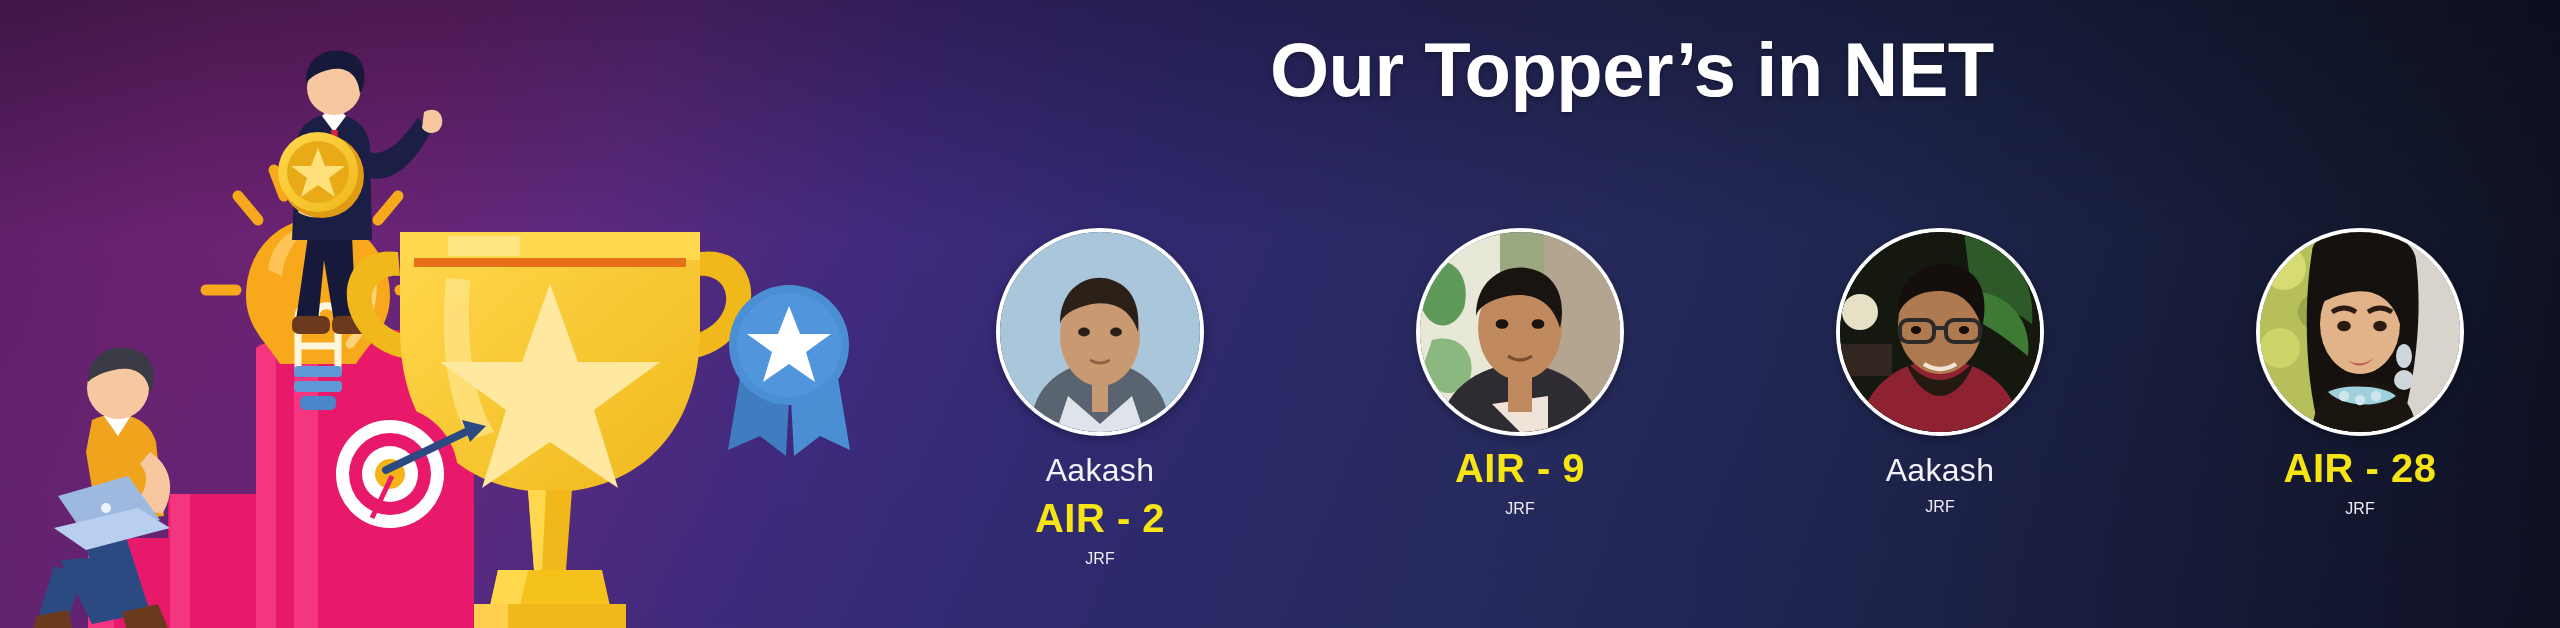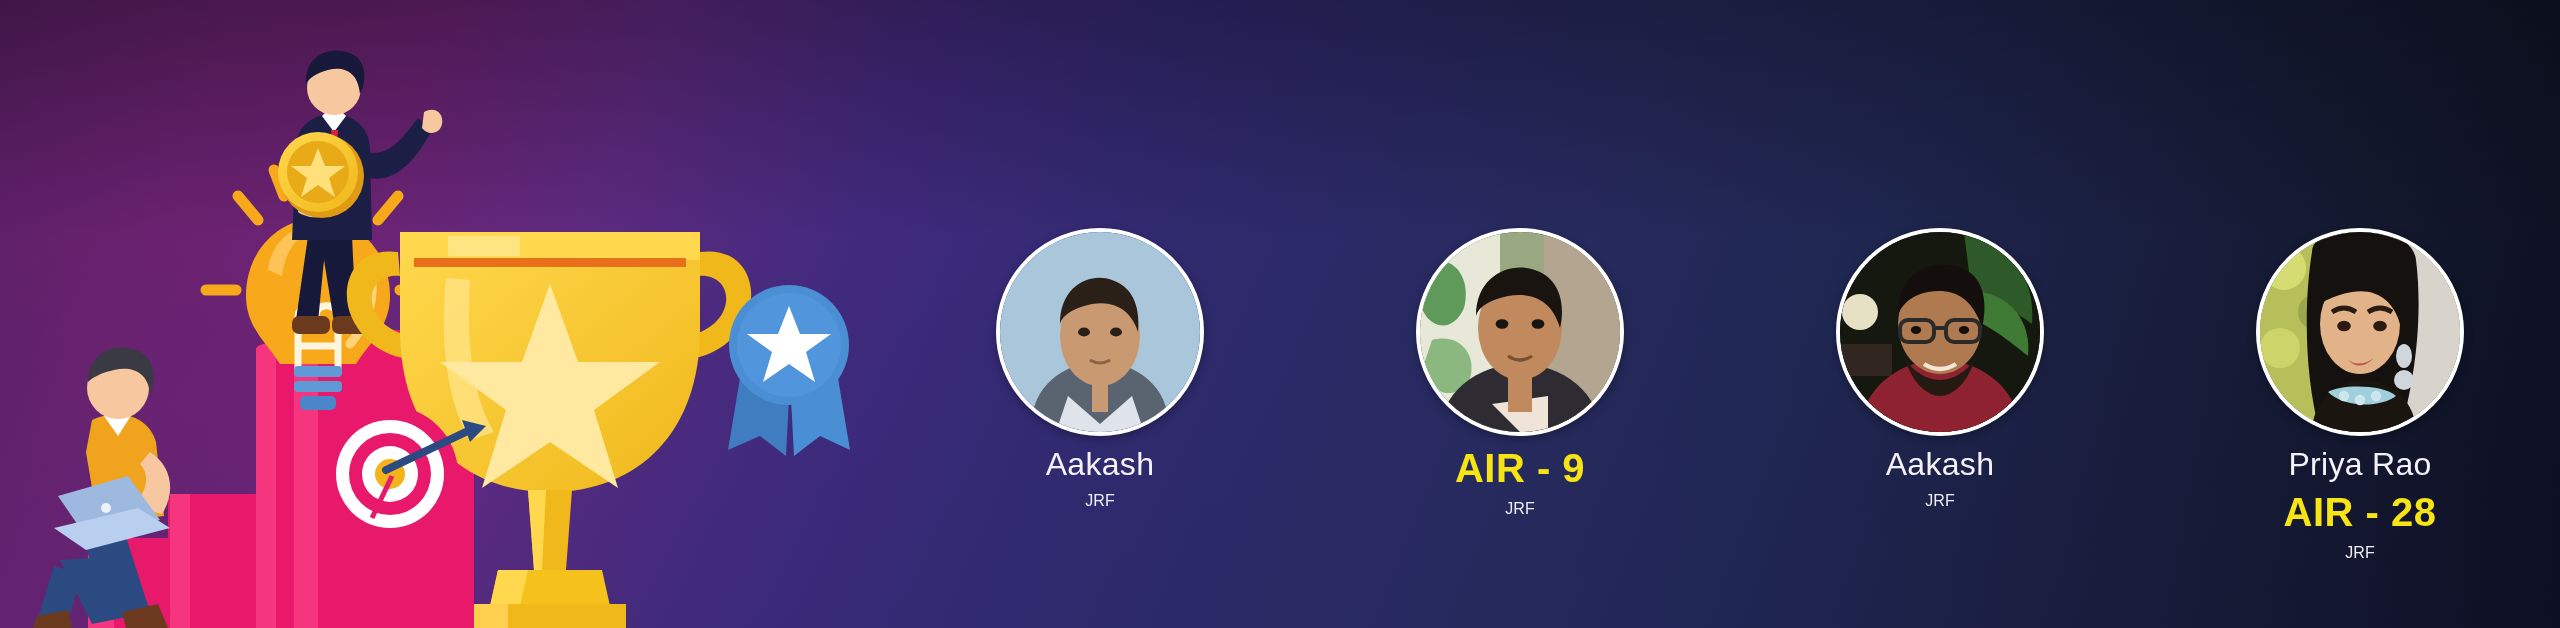--- a/index.html
+++ b/index.html
@@ -66,21 +66,21 @@
     margin:0 auto;
     border-radius:50%;
     border:4px solid #ffffff;
     overflow:hidden;
     position:relative;
     box-shadow:0 3px 10px rgba(0,0,0,.30);
   }
   .avatar .photo { position:absolute; inset:0; }
 
   .t-name {
-    margin-top:12px;
+    margin-top:18px;
     font-size:32px;
     color:#f4f2fb;
     line-height:1;
     letter-spacing:.3px;
   }
   .t-air {
     margin-top:12px;
     font-size:40px;
     font-weight:bold;
     color:#f7e414;
@@ -244,38 +244,40 @@
         <circle cx="390" cy="474" r="41" fill="#e8196b"></circle>
         <circle cx="390" cy="474" r="28" fill="#ffffff"></circle>
         <circle cx="390" cy="474" r="15" fill="#f5b31a"></circle>
         <path d="M386 470 L470 430" stroke="#2b4a82" stroke-width="8" stroke-linecap="round"></path>
         <path d="M462 420 L486 426 L470 442 Z" fill="#2b4a82"></path>
         <path d="M392 476 L372 518" stroke="#e8196b" stroke-width="5"></path>
       </g>
     </svg>
   </div>
 
+  <div class="title">Our Topper’s in NET</div>
 
   <div class="toppers">
 
     <div class="card">
       <div class="avatar">
         <svg class="photo" viewBox="0 0 100 100" preserveAspectRatio="xMidYMid slice">
           <rect width="100" height="100" fill="#a9c6da"></rect>
           <ellipse cx="50" cy="95" rx="34" ry="30" fill="#5a6470"></ellipse>
           <path d="M34 82 L50 96 L66 82 L72 100 L28 100 Z" fill="#dfe4ea"></path>
           <rect x="46" y="74" width="8" height="16" fill="#c89a74"></rect>
           <ellipse cx="50" cy="52" rx="20" ry="25" fill="#c99a72"></ellipse>
           <path d="M30 46 C30 26 46 20 56 24 C68 28 70 40 69 50 C66 40 58 34 46 36 C36 38 31 42 30 46 Z" fill="#2b2017"></path>
           <ellipse cx="42" cy="50" rx="3" ry="2.2" fill="#2b2017"></ellipse>
           <ellipse cx="58" cy="50" rx="3" ry="2.2" fill="#2b2017"></ellipse>
           <path d="M45 64 Q50 67 55 64" stroke="#8d6245" stroke-width="1.6" fill="none"></path>
         </svg>
       </div>
       <div class="t-name">Aakash</div>
+      <div class="t-air">AIR - 2</div>
       <div class="t-sub">JRF</div>
     </div>
 
     <div class="card">
       <div class="avatar">
         <svg class="photo" viewBox="0 0 100 100" preserveAspectRatio="xMidYMid slice">
           <rect width="100" height="100" fill="#9aa882"></rect>
           <rect x="0" y="0" width="40" height="100" fill="#e8e8d8"></rect>
           <path d="M2 16 C16 10 26 22 22 38 C16 52 2 48 0 34 Z" fill="#5f9a5a"></path>
           <path d="M6 54 C20 50 30 62 24 76 C14 86 2 78 2 66 Z" fill="#8ab87f"></path>
@@ -339,19 +341,18 @@
           <ellipse cx="60" cy="47" rx="3.4" ry="2.6" fill="#2a1a12"></ellipse>
           <path d="M44 64 Q50 68 57 63 Q50 70 44 64 Z" fill="#c0524f"></path>
           <path d="M34 80 C40 76 62 76 68 82 C60 88 42 88 34 80 Z" fill="#9fd0dc"></path>
           <circle cx="42" cy="82" r="2.6" fill="#cfe6ee"></circle>
           <circle cx="50" cy="84" r="2.6" fill="#cfe6ee"></circle>
           <circle cx="58" cy="82" r="2.6" fill="#cfe6ee"></circle>
           <ellipse cx="72" cy="62" rx="4" ry="6" fill="#cfd7dc"></ellipse>
           <ellipse cx="72" cy="74" rx="5" ry="5" fill="#cfd7dc"></ellipse>
         </svg>
       </div>
-      <div class="t-name">Priya Rao</div>
       <div class="t-air">AIR - 28</div>
       <div class="t-sub">JRF</div>
     </div>
 
   </div>
 </div>
 
 </body></html>

